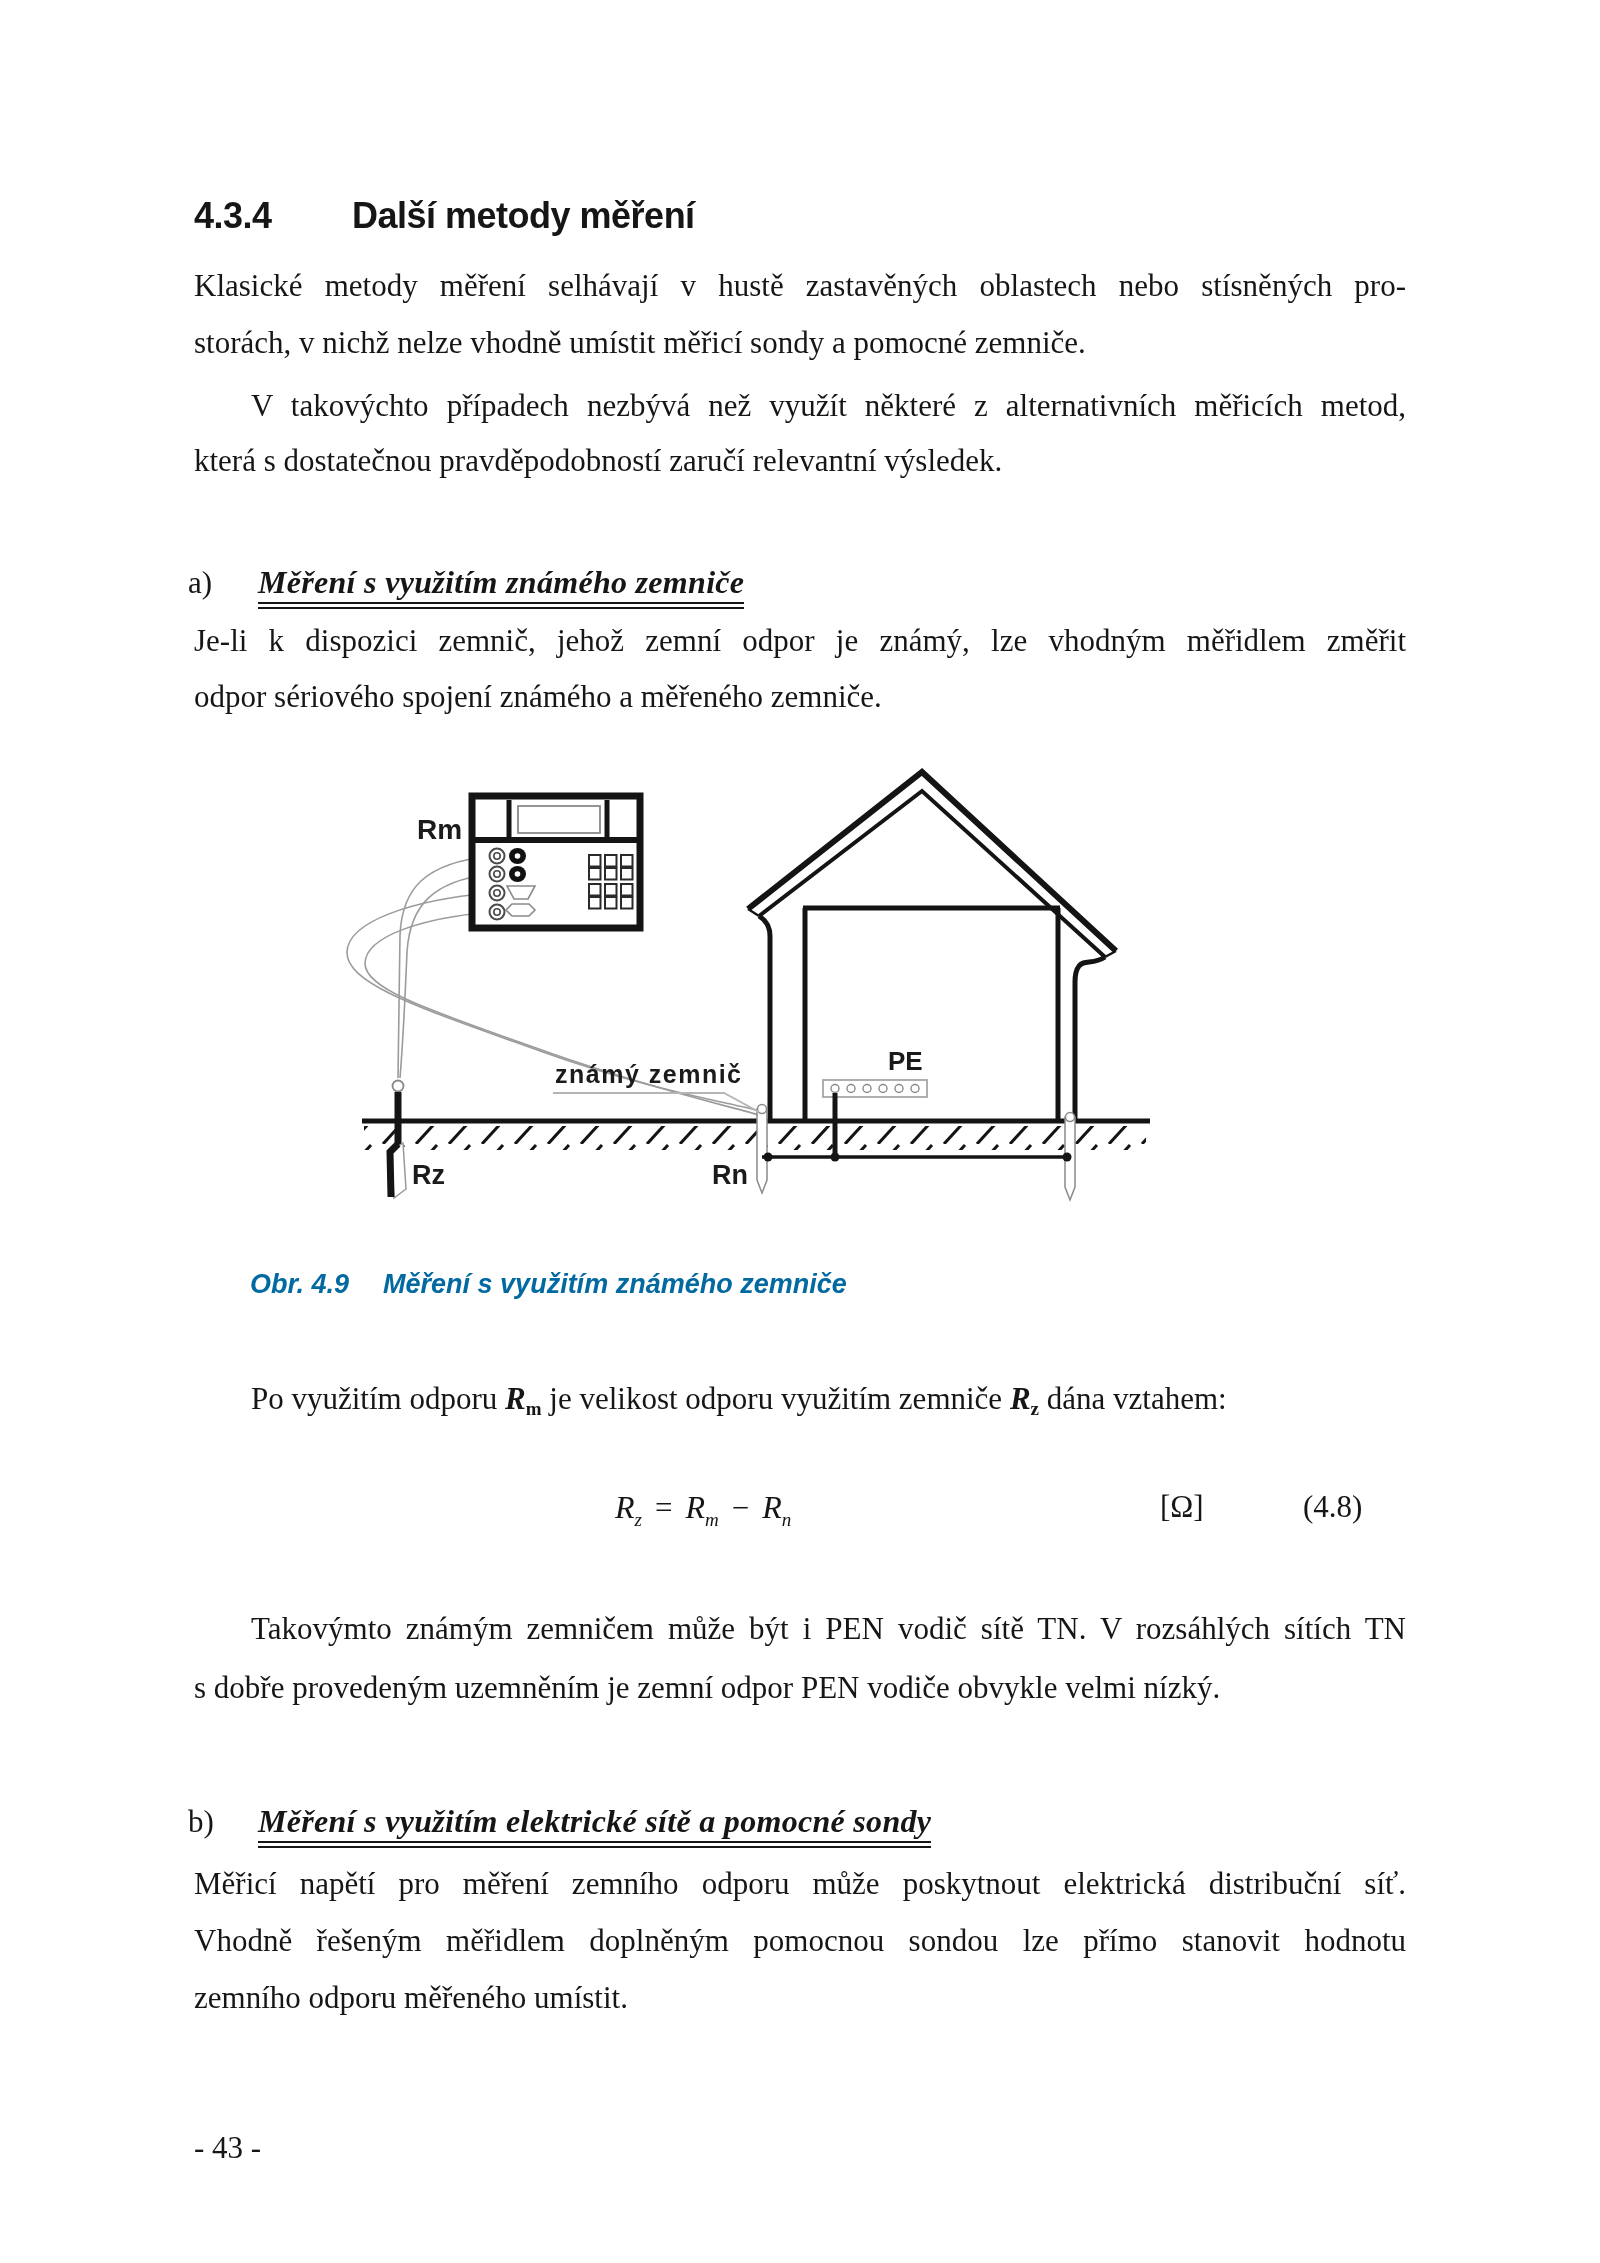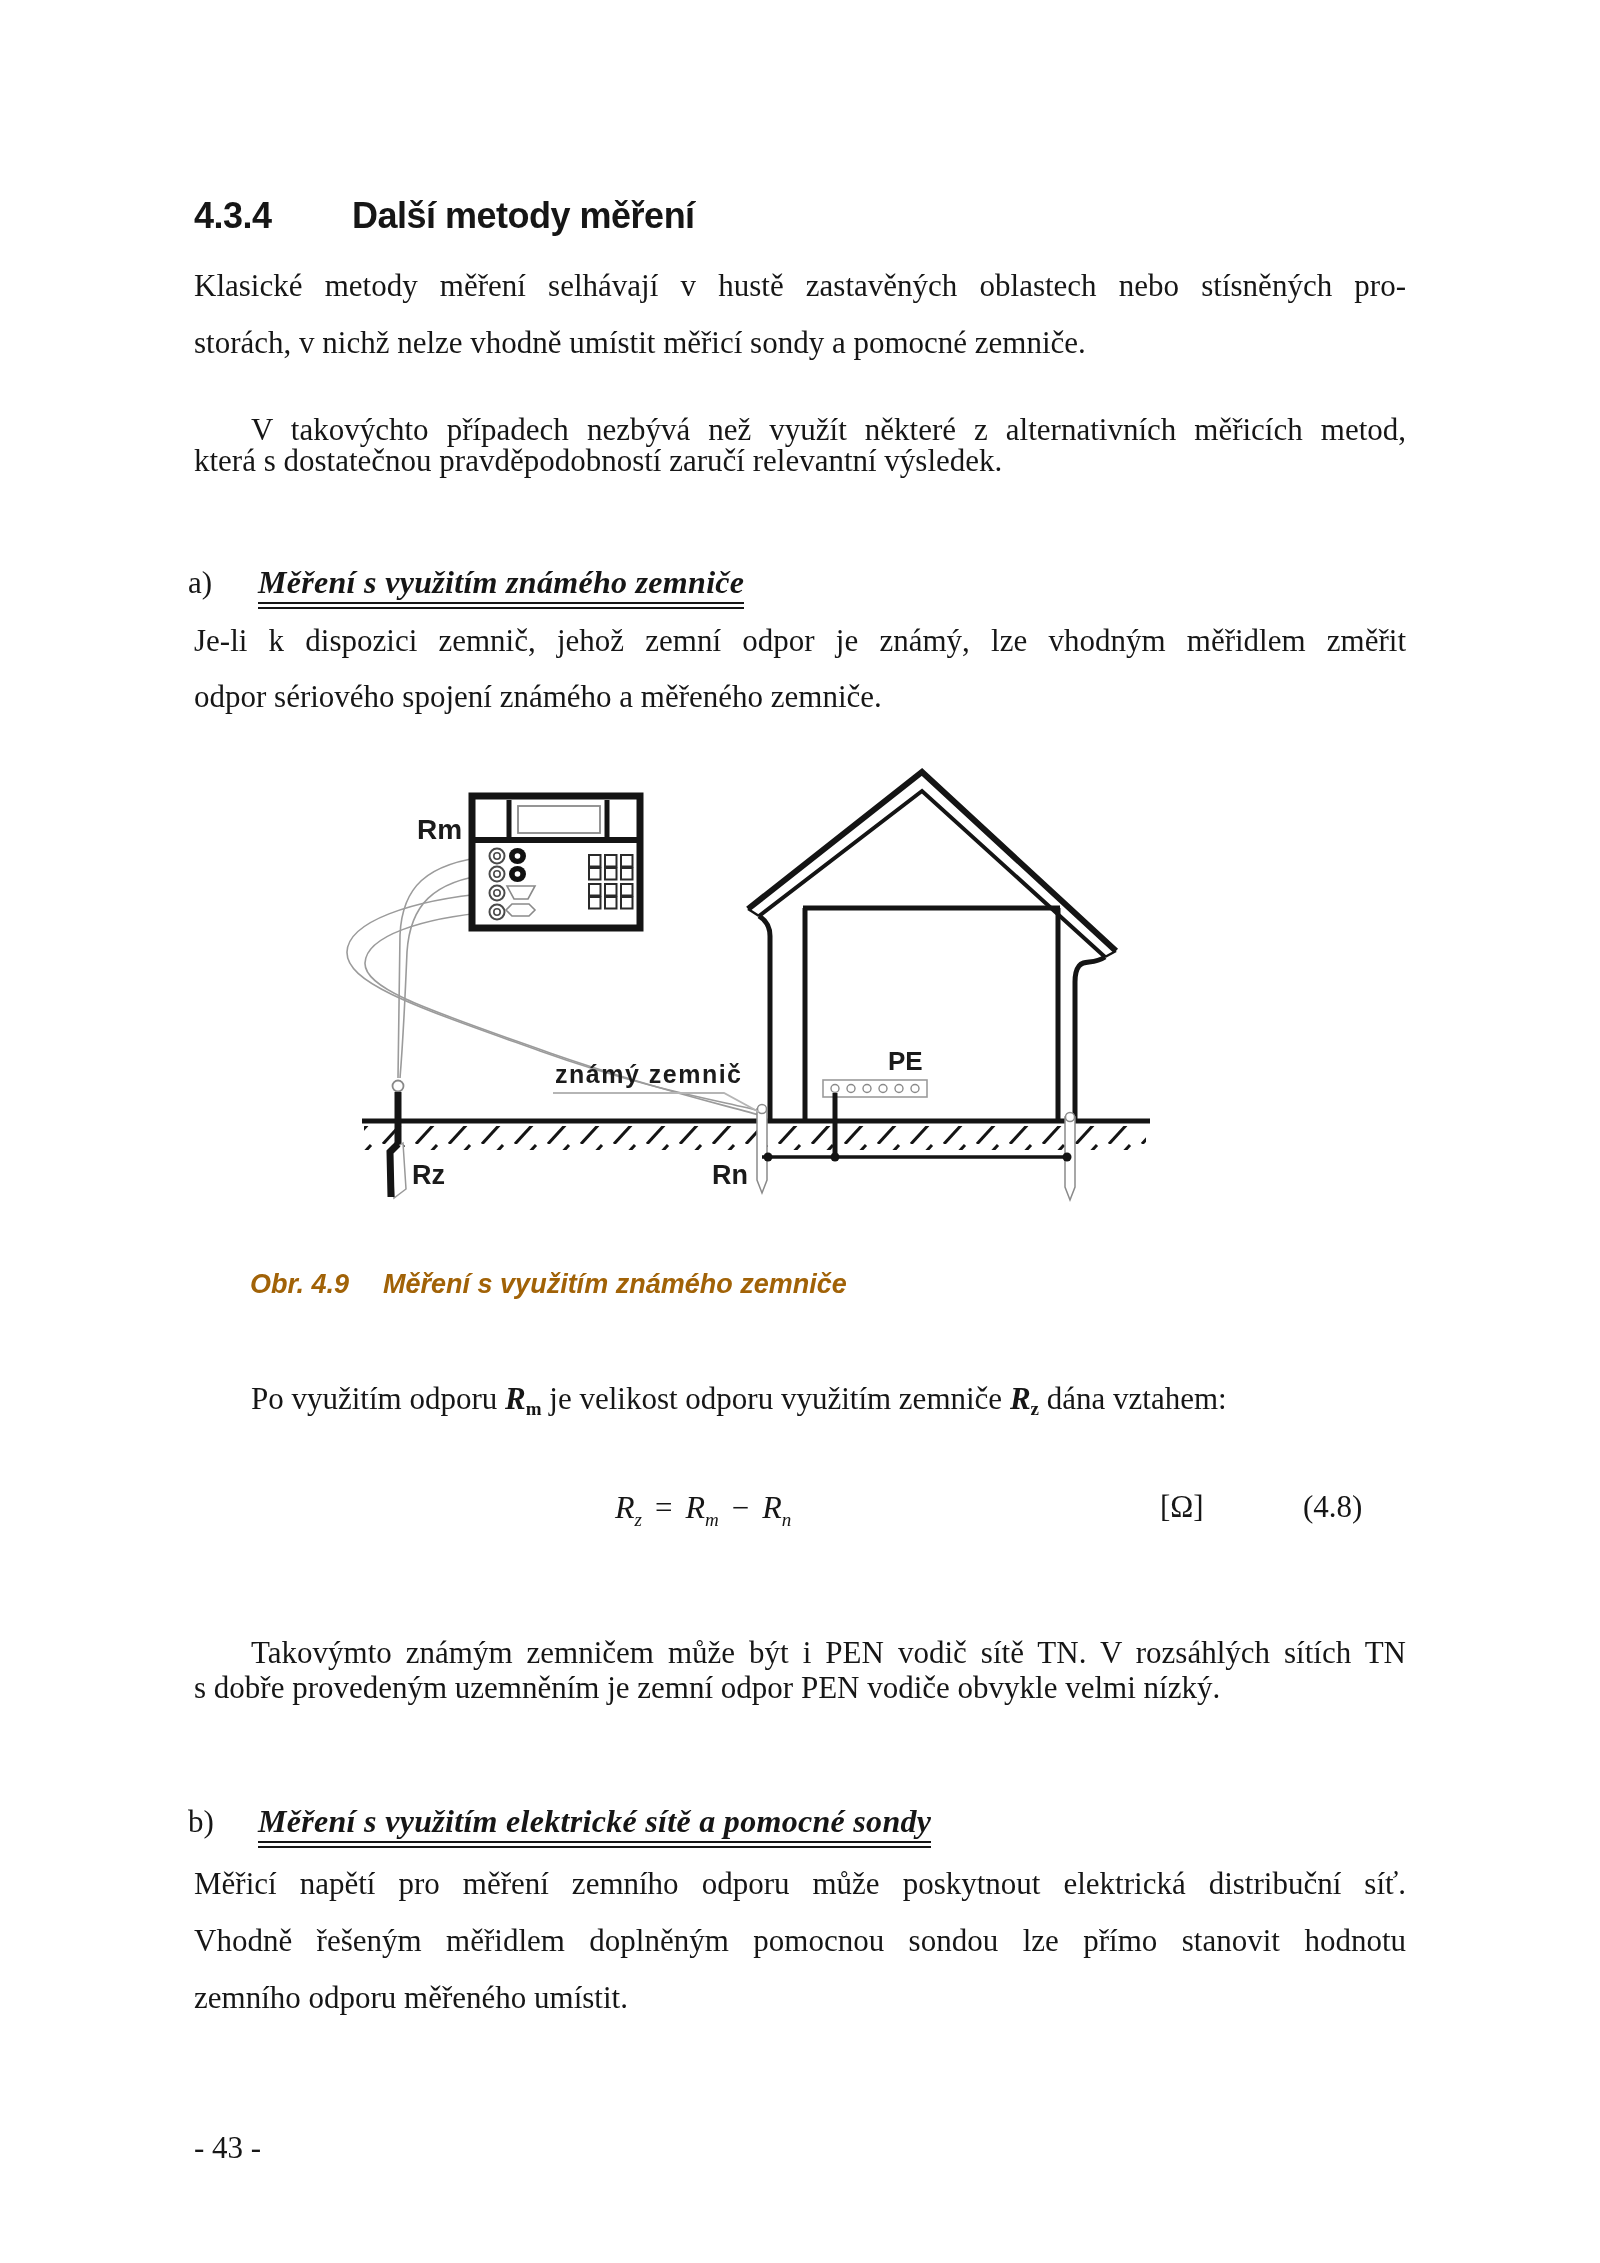--- a/index.html
+++ b/index.html
@@ -6,41 +6,41 @@
   body {
     width:1600px; height:2263px; background:#ffffff; position:relative;
     font-family:"Liberation Serif", serif; color:#161616; overflow:hidden;
   }
   .abs { position:absolute; }
   .bodyline {
     position:absolute; left:194px; width:1212px;
     font-size:31px; line-height:1; white-space:normal;
   }
   .just { text-align:justify; text-align-last:justify; }
-  .indent { text-indent:57px;margin-top:24px; }
+  .indent { text-indent:57px; }
   .heading {
     position:absolute; left:194px; top:198px;
     font-family:"Liberation Sans", sans-serif; font-weight:bold; font-size:36px;
     line-height:1; letter-spacing:-0.5px;
   }
   .heading-num { display:inline-block; width:158px; }
   .secrow { position:absolute; left:188px; font-size:31px; line-height:1; }
   .sec-marker { display:inline-block; width:70px; }
   .sec-title {
     display:inline-block; position:relative;
     font-weight:bold; font-style:italic; font-size:32px; letter-spacing:0.3px;
     padding-bottom:4px; border-bottom:2.5px solid #161616;
   }
   .sec-title::after {
     content:""; position:absolute; left:0; right:0; bottom:-7px; height:2px; background:#161616;
   }
   .caption {
     position:absolute; left:250px; top:1271px;
     font-family:"Liberation Sans", sans-serif; font-weight:bold; font-style:italic;
-    font-size:27px; line-height:1; color:#a16207;
+    font-size:27px; line-height:1; color:#0369a1;
   }
   .caption-title { margin-left:34px; }
   .rsym  { font-weight:bold; font-style:italic; }
   .rsub  { font-weight:bold; font-size:19px; vertical-align:-6px; }
   .eq-var { font-style:italic; font-size:32px; }
   .eq-sub { font-style:italic; font-size:19px; vertical-align:-8px; }
   .eq-op  { font-size:31px; margin:0 13px; }
   .eq-unit, .eq-num { font-size:31px; }
   .pagenum { position:absolute; left:194px; top:2132px; width:1212px; text-align:left; font-size:31px; line-height:1; }
   svg text { font-family:"Liberation Sans", sans-serif; font-weight:bold; fill:#1b1b1b; }

